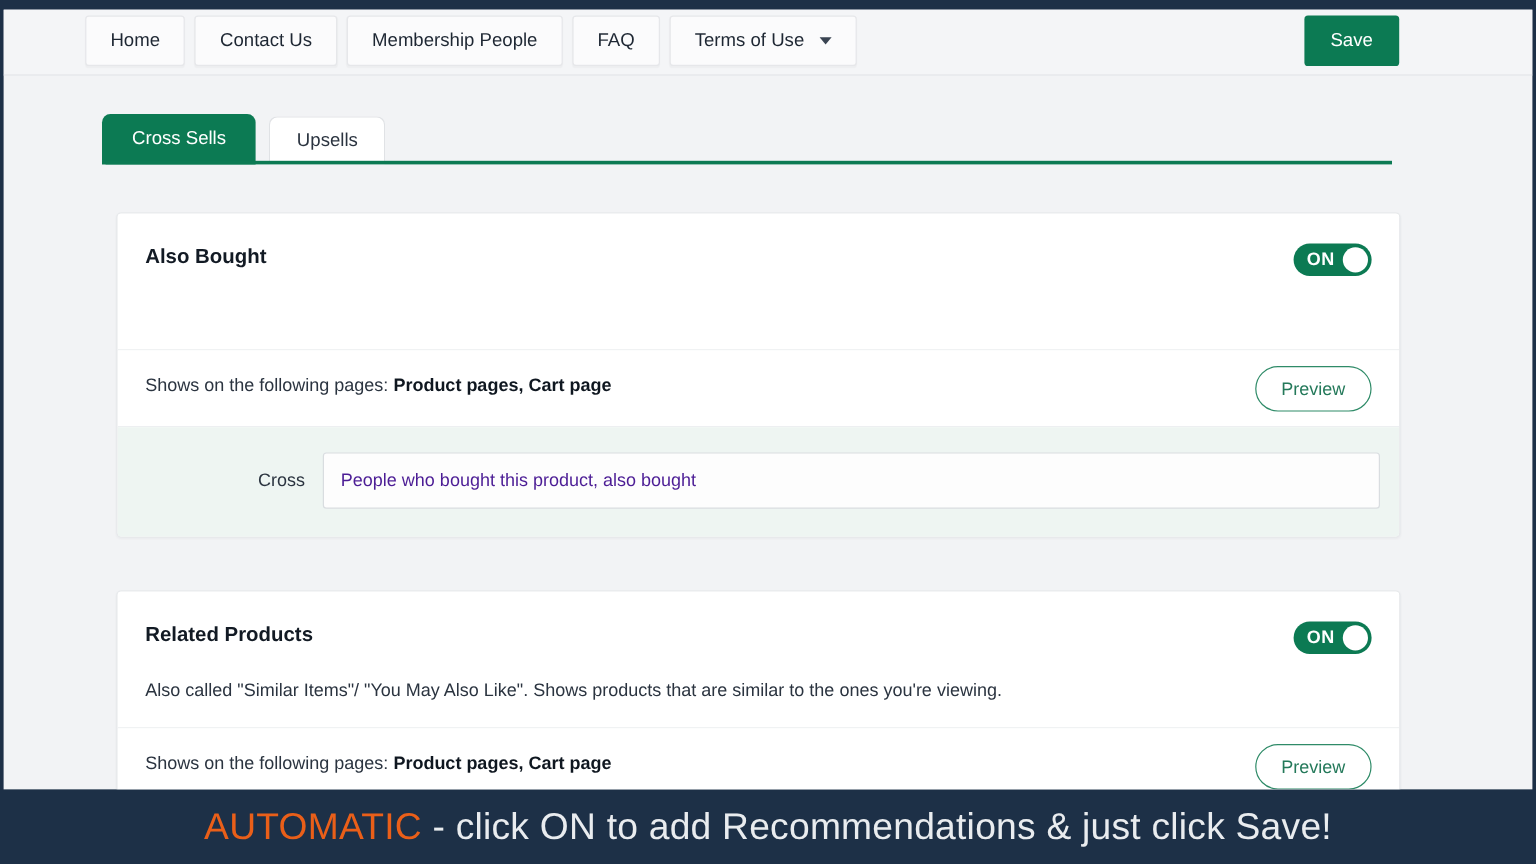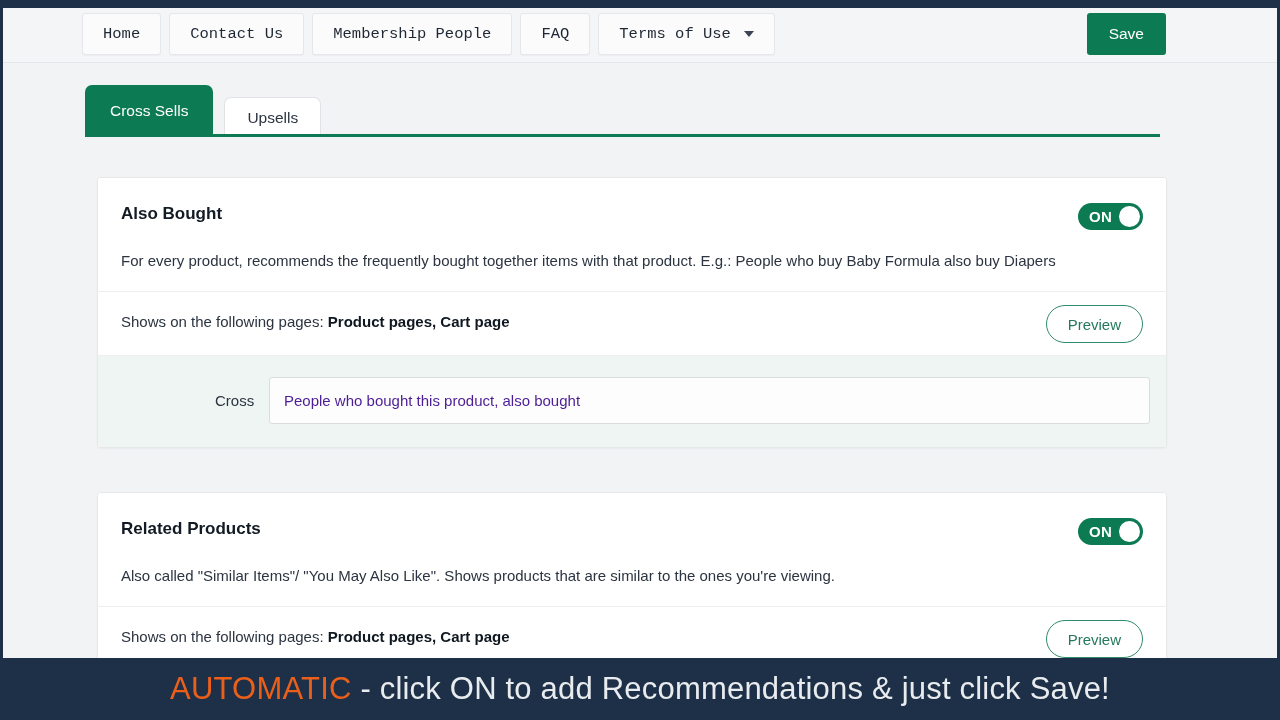--- a/index.html
+++ b/index.html
@@ -37,26 +37,25 @@
   
   #navbar {
     position: relative;
     height: 55px;
     background: #f4f5f7;
     border-bottom: 1px solid #e3e5e8;
   }
 
   #nav-buttons {
     position: absolute;
-    left: 79px;
+    left: 68px;
     top: 5px;
     display: flex;
     align-items: flex-end;
     gap: 8px;
-    font-family: Liberation Mono, monospace;
   }
 
   .nav-btn {
     display: flex;
     align-items: center;
     justify-content: center;
     height: 42px;
     padding: 0 20px;
     background: #fbfbfc;
     border: 1px solid #e6e7ea;
@@ -113,21 +112,21 @@
   .tab {
     display: flex;
     align-items: center;
     justify-content: center;
     font-size: 15.5px;
     border-radius: 7px 7px 0 0;
     white-space: nowrap;
   }
 
   .tab.active {
-    height: 52px;
+    height: 42px;
     padding: 12px 25px;
     background: #0c7a53;
     color: #ffffff;
   }
 
   .tab.inactive {
     height: 40px;
     padding: 0 22px;
     margin-left: 11px;
     background: #ffffff;
@@ -349,21 +348,20 @@
           <span>Upsells</span>
         </div>
       </div>
       <div id="tab-underline"></div>
     </div>
 
     <div class="card" id="card-also-bought">
 
       <div class="card-head">
         <div class="card-title">Also Bought</div>
-        <div class="card-desc">For every product, recommends the frequently bought together items with that product. E.g.: People who buy Baby Formula also buy Diapers</div>
         <div class="toggle">
           <span class="toggle-label">ON</span>
           <span class="knob"></span>
         </div>
       </div>
 
       <div class="pages-row">
         <div class="pages-text">
           <span>Shows on the following pages: </span><b>Product pages, Cart page</b>
         </div>

